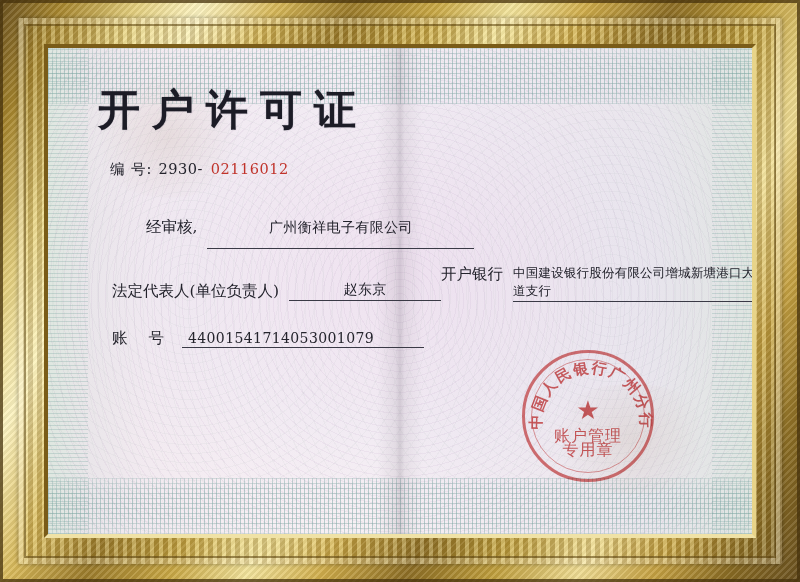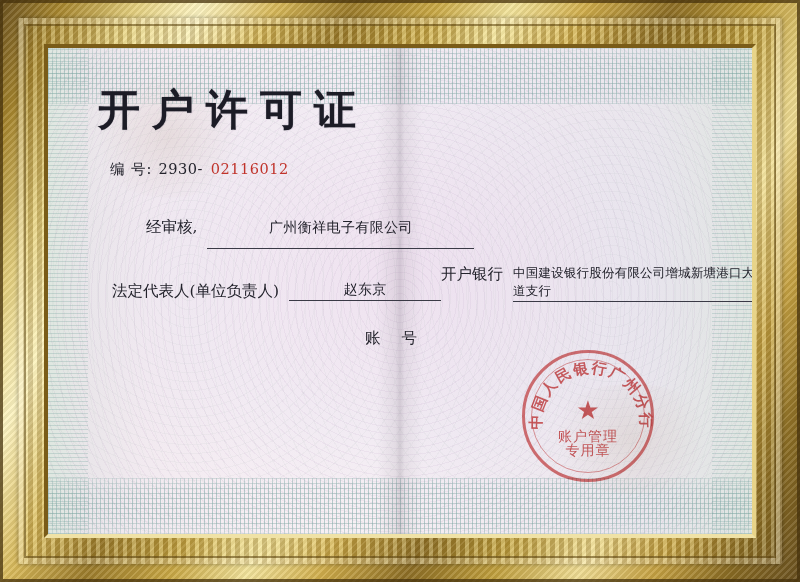--- a/index.html
+++ b/index.html
@@ -254,21 +254,20 @@
     text-align: left;
   }
 
   .row-account {
     margin-top: 26px;
     padding: 0 26px;
     font-family: "DejaVu Serif", "Liberation Serif", serif;
     font-size: 15.5px;
     display: flex;
     align-items: baseline;
-    justify-content: center;
   }
   .lbl-spaced { letter-spacing: 8px; }
 
   
   .issuer-block {
     position: absolute;
     right: 78px;
     bottom: 74px;
     font-family: "DejaVu Serif", "Liberation Serif", serif;
     font-size: 14px;
@@ -321,22 +320,22 @@
     font-size: 15px;
     letter-spacing: 2px;
     font-weight: bold;
   }
   .seal-bottom-text {
     position: absolute;
     left: 0; right: 0;
     bottom: 22px;
     text-align: center;
     color: rgba(198,38,38,0.9);
-    font-family: Liberation Sans, sans-serif;
-    font-size: 14px;
+    font-family: Liberation Serif, serif;
+    font-size: 16px;
     letter-spacing: 1px;
     line-height: 14px;
   }
 </style>
 </head>
 <body>
 
 <div class="certificate-frame">
   <div class="frame-bevel-outer"></div>
   <div class="frame-ridge"></div>
@@ -382,20 +381,21 @@
           <span class="txt-gap"></span>
           <span class="bank-wrap">
             <span class="bank-text">中国建设银行股份有限公司增城新塘港口大道支行</span>
           </span>
         </div>
       </div>
 
       <div class="row-account">
         <span class="lbl-spaced">账  号</span>
         <span class="txt-gap"></span>
+        <span class="fill w-account">44001541714053001079</span>
       </div>
 
 
       <div class="seal">
         <div class="seal-inner-ring"></div>
         <svg class="seal-arc" viewBox="0 0 132 132">
           <defs>
             <path id="sealArcPath" d="M 16,70 A 50,50 0 0 1 116,70" fill="none"></path>
           </defs>
           <text>

